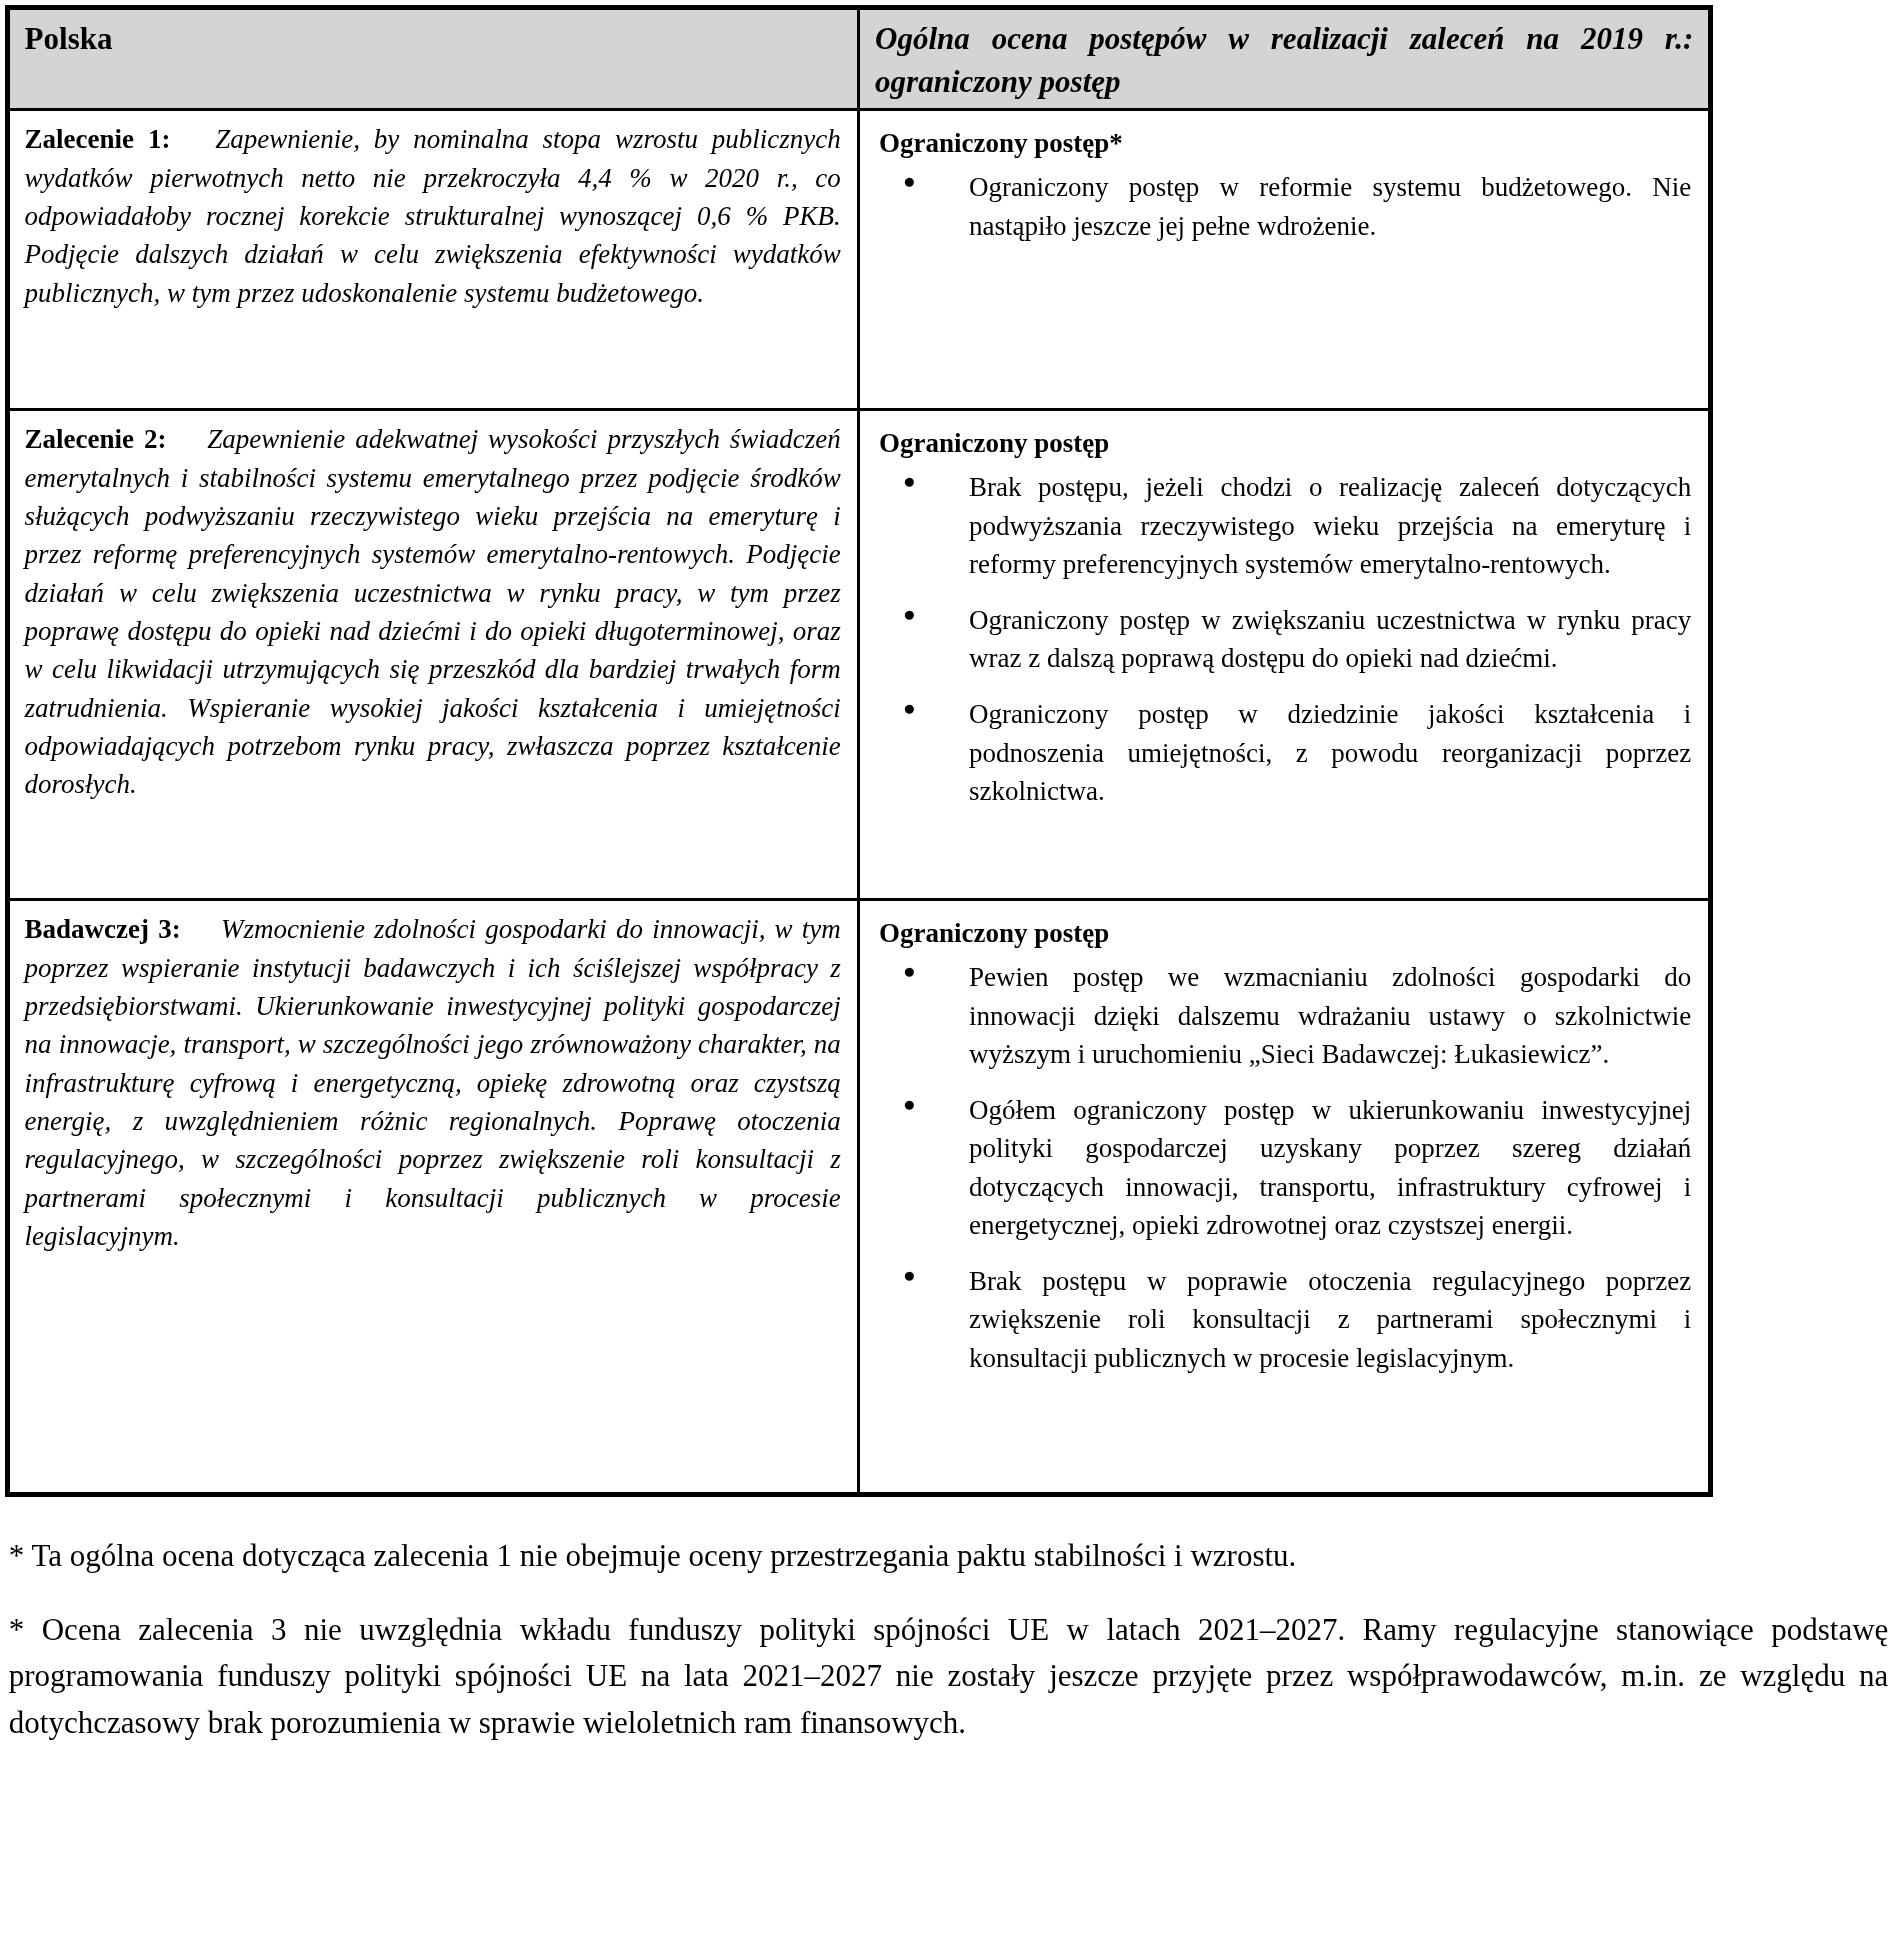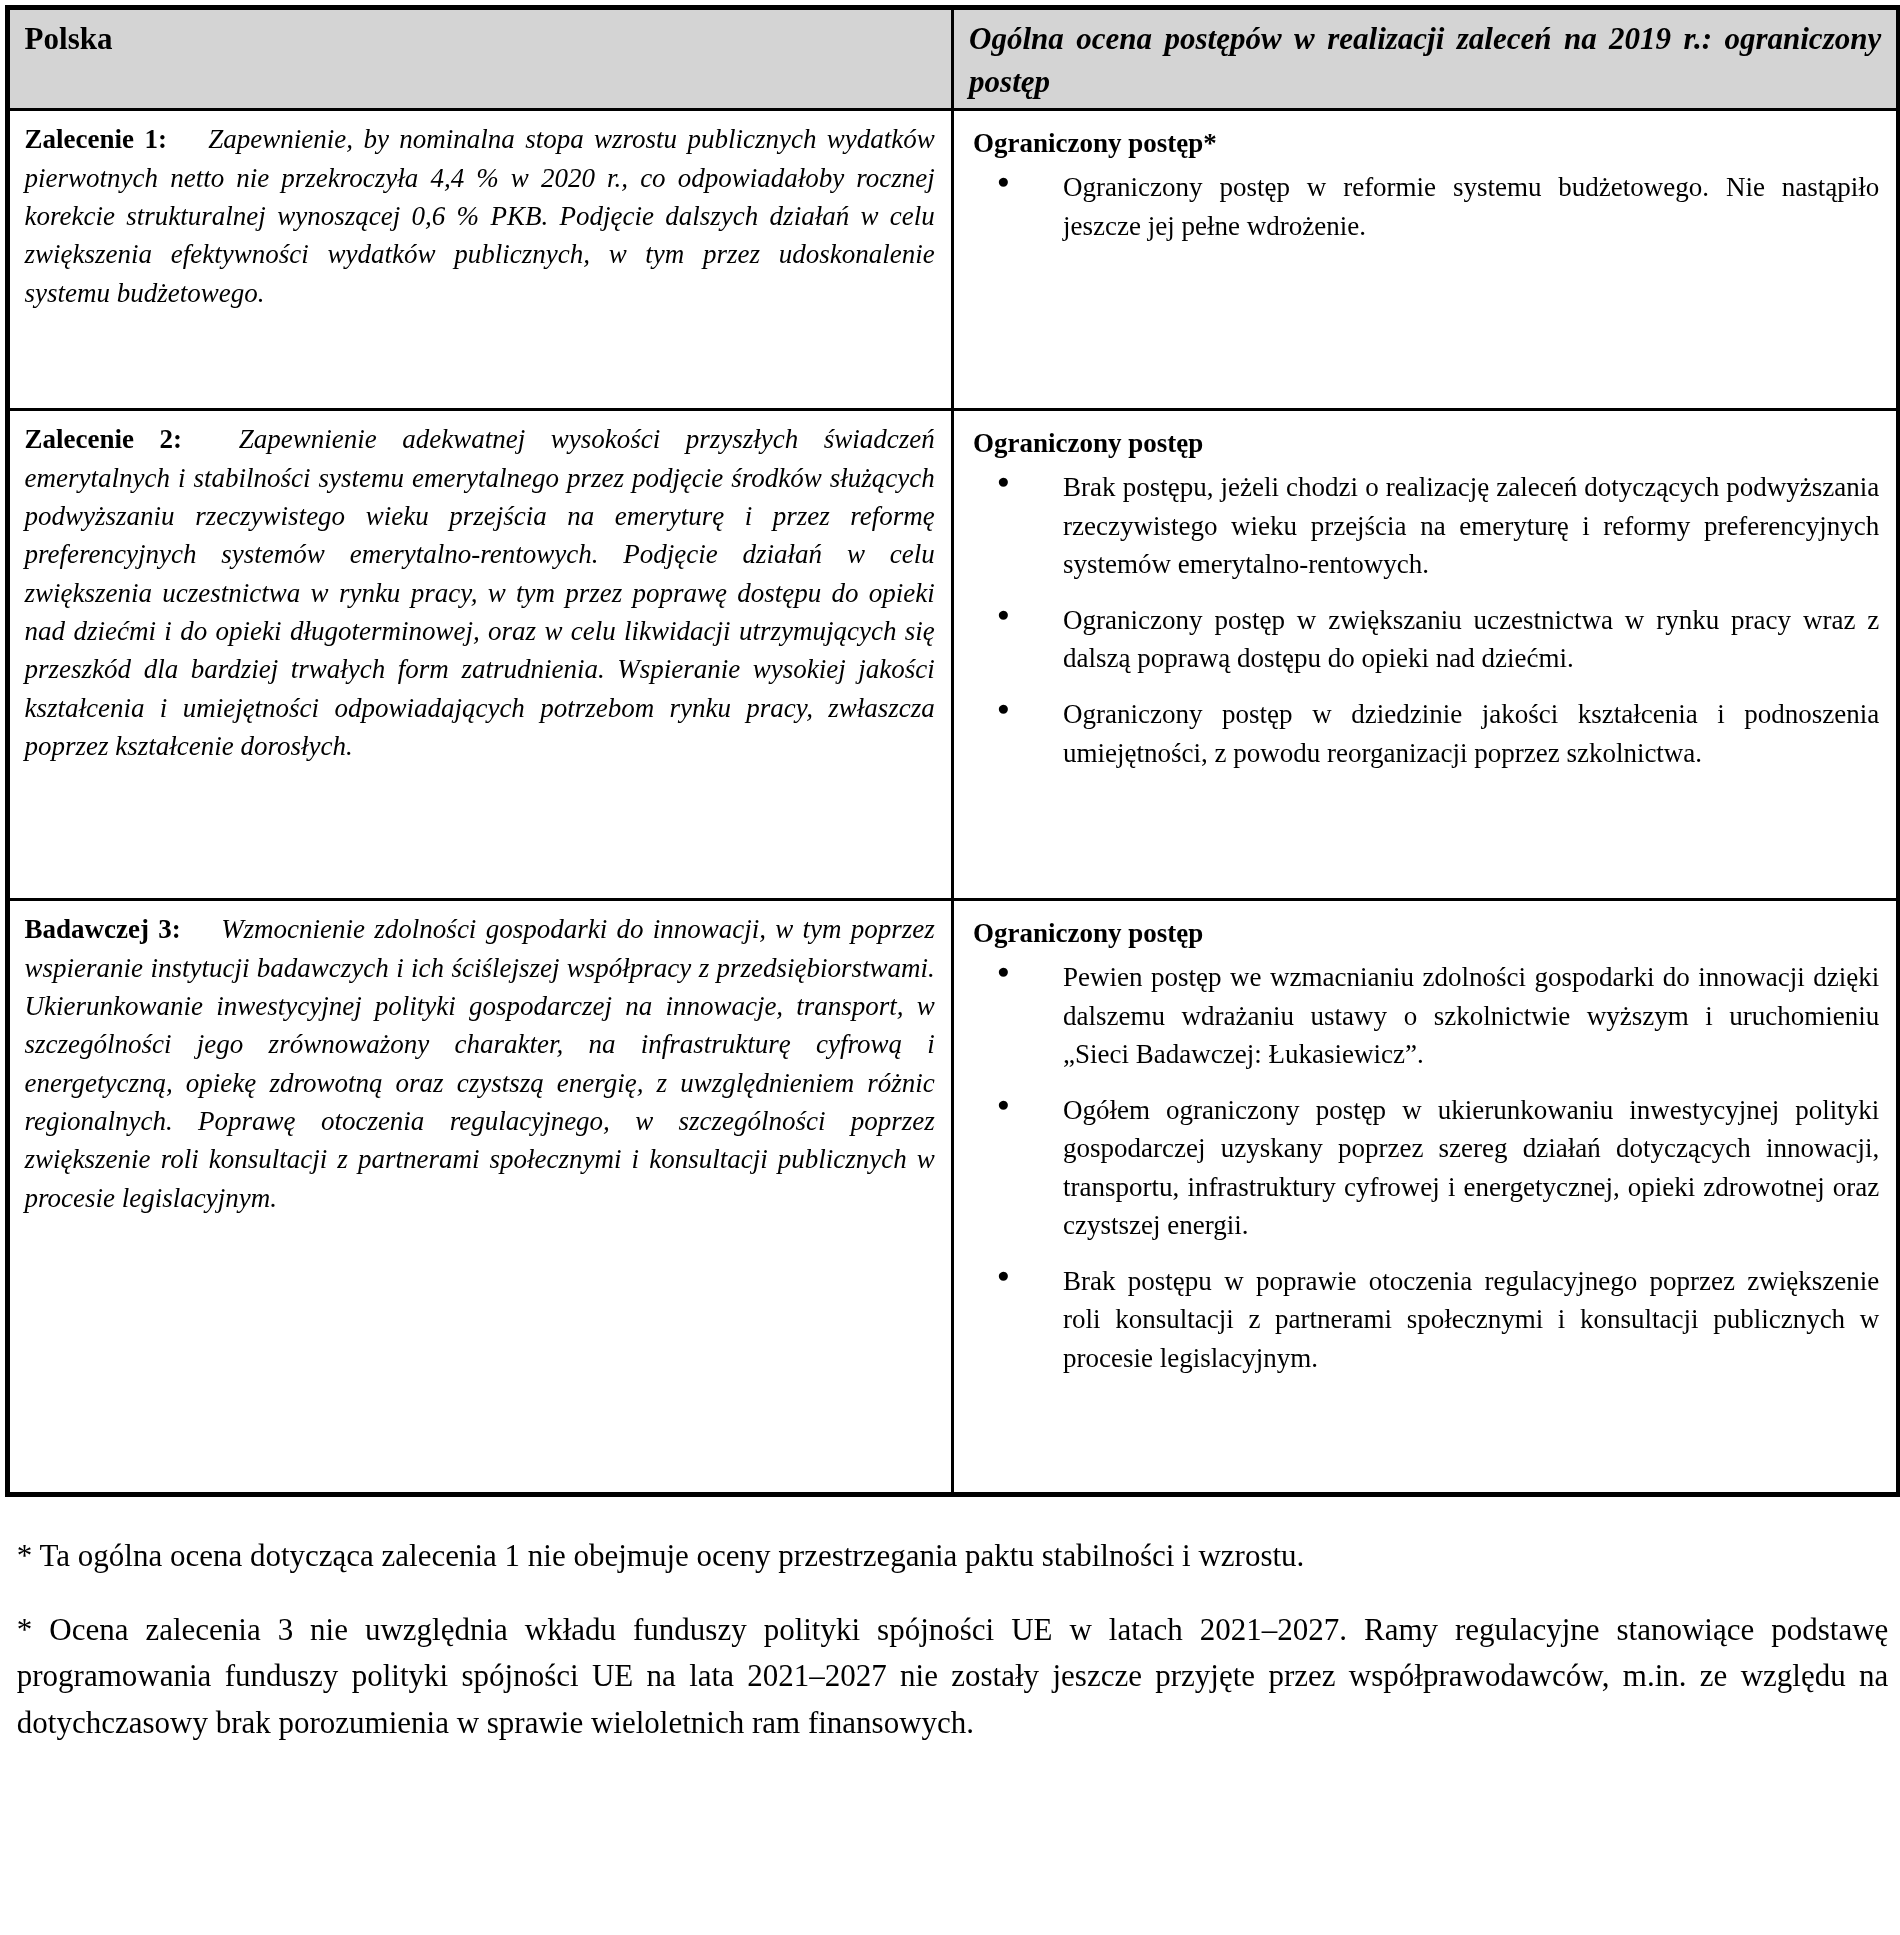--- a/index.html
+++ b/index.html
@@ -15,21 +15,21 @@
   }
   .page {
     position: relative;
     width: 1901px;
     min-height: 1936px;
     background: #ffffff;
   }
   table.assessment-table {
     border-collapse: collapse;
     table-layout: fixed;
-    width: 1896px;
+    width: 1708px;
     margin: 4.9px 0 0 4.9px;
     border: 5.9px solid #000000;
   }
   col.col-left  { width: 50%; }
   col.col-right { width: 50%; }
   .cell {
     border: 3.9px solid #000000;
     vertical-align: top;
     overflow: hidden;
   }
@@ -84,21 +84,21 @@
     font-size: 0.78em;
     font-style: normal;
   }
   .footnotes {
     margin: 36px 12.7px 0 8.8px;
   }
   .footnote {
     font-size: 31px;
     line-height: 1.5;
     text-align: justify;
-    margin: 0 0 27px 8px;
+    margin: 0 0 27px 0;
   }
 </style>
 </head>
 <body>
 
 <div class="page">
 
   <table class="assessment-table">
     <colgroup>
       <col class="col-left">

